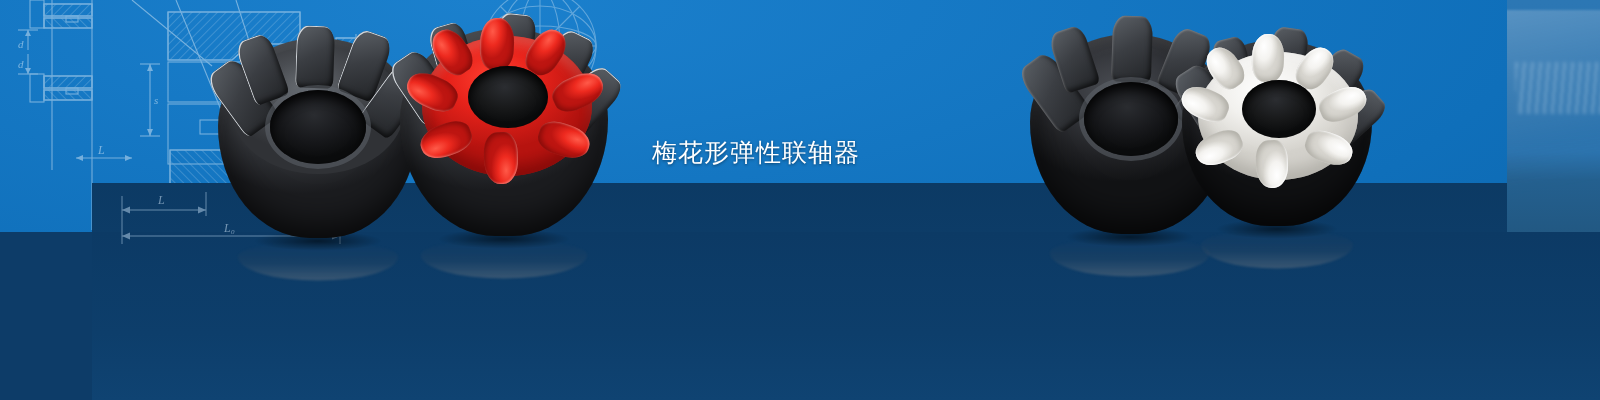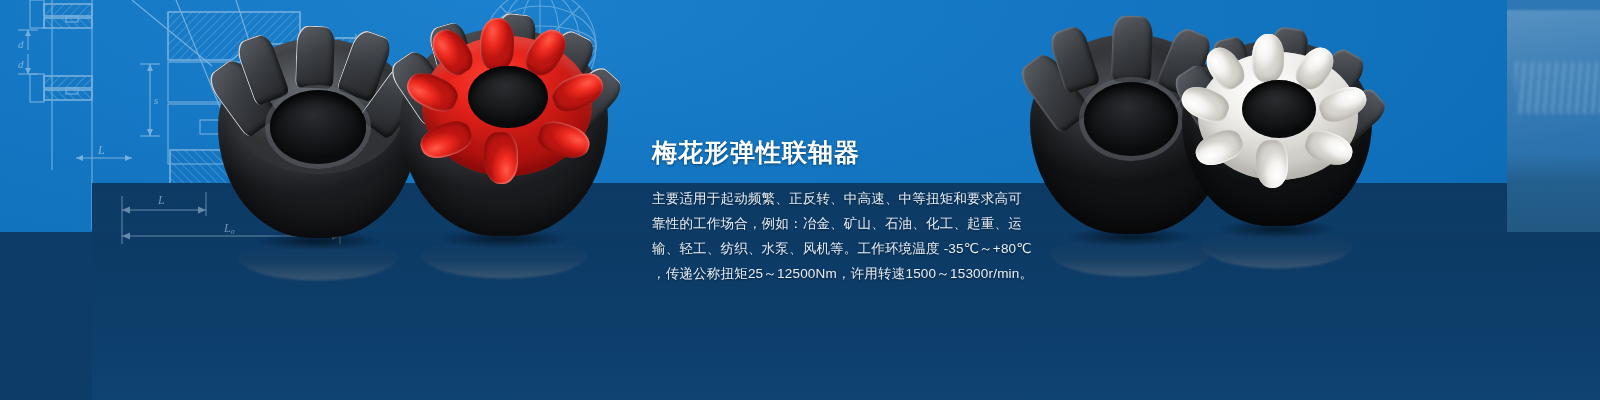--- a/index.html
+++ b/index.html
@@ -141,21 +141,21 @@
   .spider.white .lobe{
     background:radial-gradient(44% 52% at 36% 26%, #ffffff 0%, #f4f3f0 55%, #d8d6d0 100%);
     box-shadow:inset 1px 1px 2px rgba(255,255,255,.9), inset -2px -3px 6px rgba(140,138,130,.55);
   }
 
   
   .text-block{
     position:absolute; left:652px; top:138px; width:420px;
   }
   .headline{
-    font-size:25px; line-height:1.15; font-weight:bold;
+    font-size:25px; line-height:1.15; font-weight:normal;
     color:#ffffff; letter-spacing:1px;
     text-shadow:0 1px 3px rgba(0,0,0,.45);
     white-space:nowrap;
   }
   .body-copy{
     margin-top:19px;
     font-size:13.5px; line-height:25px;
     color:#e8eef4; letter-spacing:.2px;
     text-shadow:0 1px 2px rgba(0,0,0,.5);
   }
@@ -397,21 +397,15 @@
         <div class="lobe" style="left:-8px;  top:28px;  width:30px; height:48px; transform:rotate(-68deg);"></div>
         <div class="lobe" style="left:12px;  top:-6px;  width:30px; height:44px; transform:rotate(-36deg);"></div>
         <div class="center" style="left:44px; top:28px; width:74px; height:58px;"></div>
       </div>
       <div class="reflect"></div>
     </div>
   </div>
 
   <div class="text-block">
     <div class="headline">梅花形弹性联轴器</div>
-    <div class="body-copy">
-      <p>主要适用于起动频繁、正反转、中高速、中等扭矩和要求高可</p>
-      <p>靠性的工作场合，例如：冶金、矿山、石油、化工、起重、运</p>
-      <p>输、轻工、纺织、水泵、风机等。工作环境温度 -35℃～+80℃</p>
-      <p>，传递公称扭矩25～12500Nm，许用转速1500～15300r/min。</p>
-    </div>
   </div>
 
 </div>
 
 </body></html>

